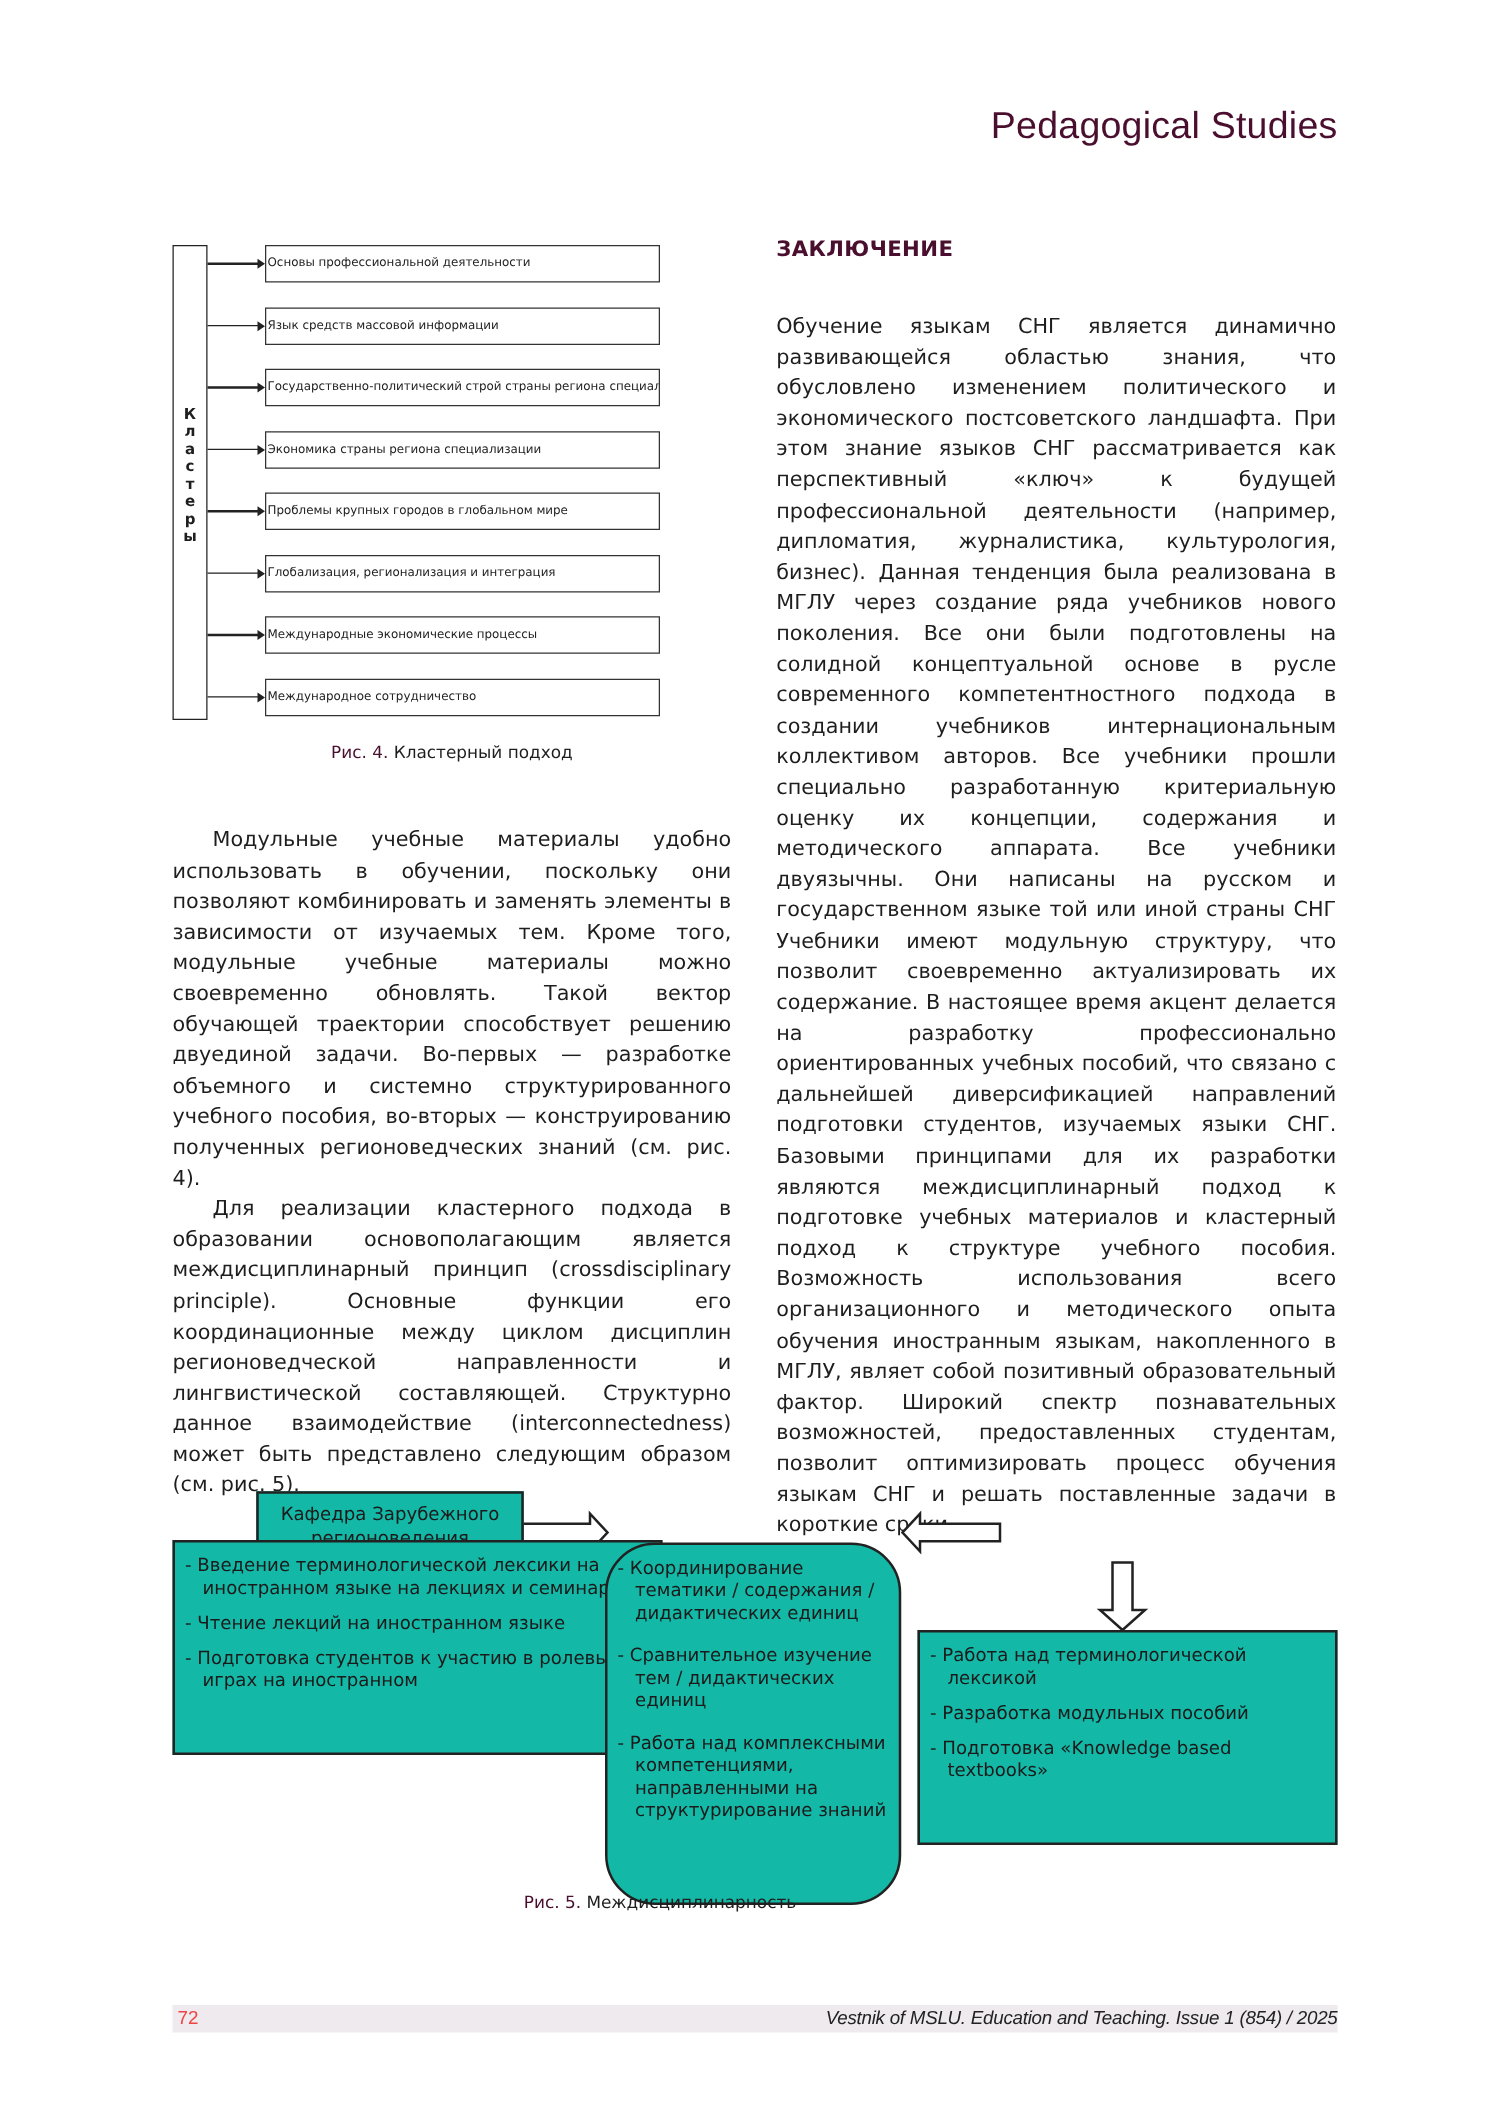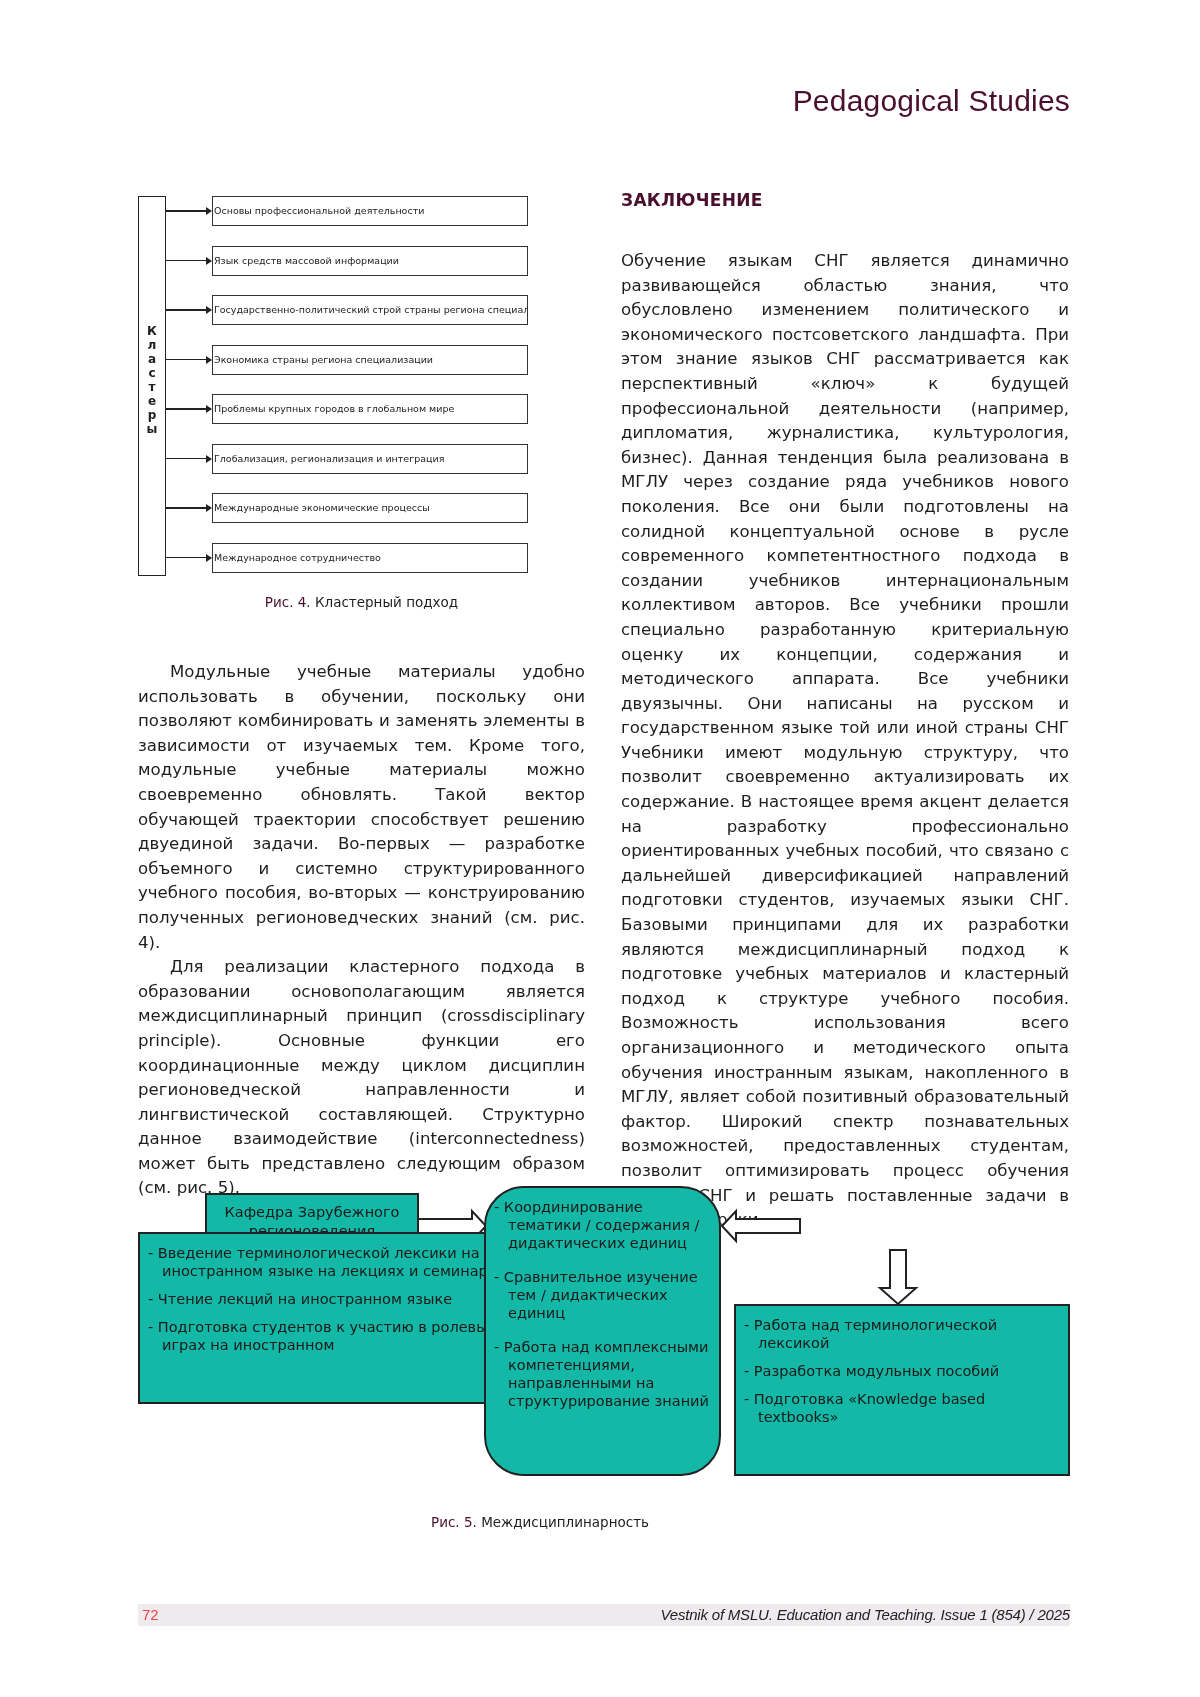--- a/index.html
+++ b/index.html
@@ -35,21 +35,21 @@
          color: #4a0f2e; letter-spacing: 0.3px; }
 
   
   .fig5 { position: absolute; left: 0; top: 0; width: 1200px; height: 1697px; pointer-events: none; }
   .fig5 > * { pointer-events: auto; }
   .f5box { position: absolute; border: 2px solid #222; box-sizing: border-box; background: #14b8a6;
          font-size: 14.5px; color: #1a1a1a; font-family: "DejaVu Sans", sans-serif; }
   .f5title { text-align: center; line-height: 19px; padding-top: 8px; }
   .f5list { padding: 10px 6px 0 8px; }
   .f5list .item { margin-bottom: 10px; line-height: 18px; padding-left: 14px; text-indent: -14px; white-space: pre-line; }
-  .center-box { border-radius: 40px; }
+  .center-box { border-radius: 40px; margin-top: 48px; }
   .center-box .f5list .item { margin-bottom: 16px; }
 
   .footer-bar { position: absolute; left: 138px; top: 1604px; width: 932px; height: 22px; background: #eeeaee; }
   .page-num { position: absolute; left: 142px; top: 1606px; font-size: 15px; font-family: "Liberation Sans", sans-serif; color: #ef4444; }
   .journal-ref { position: absolute; right: 130px; top: 1606px; font-size: 15px; font-style: italic;
          font-family: "Liberation Sans", sans-serif; color: #222; letter-spacing: -0.2px; }
 </style>
 </head>
 <body>
 
@@ -164,20 +164,20 @@
       </div>
   </div>
   <div class="f5box" style="left:734px; top:1304px; width:336px; height:172px;">
     <div class="f5list" id="right-list">
         <div class="item">- Работа над терминологической лексикой</div>
         <div class="item">- Разработка модульных пособий</div>
         <div class="item">- Подготовка «Knowledge based textbooks»</div>
       </div>
   </div>
 </div>
-<div class="caption" style="left:12px; top:1514px; width:1056px;">
+<div class="caption" style="left:0; top:1514px; width:1056px;">
   <span class="lbl">Рис. 5.</span>
   <span>Междисциплинарность</span>
 </div>
 
 <div class="footer-bar"></div>
 <div class="page-num">72</div>
 <div class="journal-ref">Vestnik of MSLU. Education and Teaching. Issue 1 (854) / 2025</div>
 
 </body></html>

